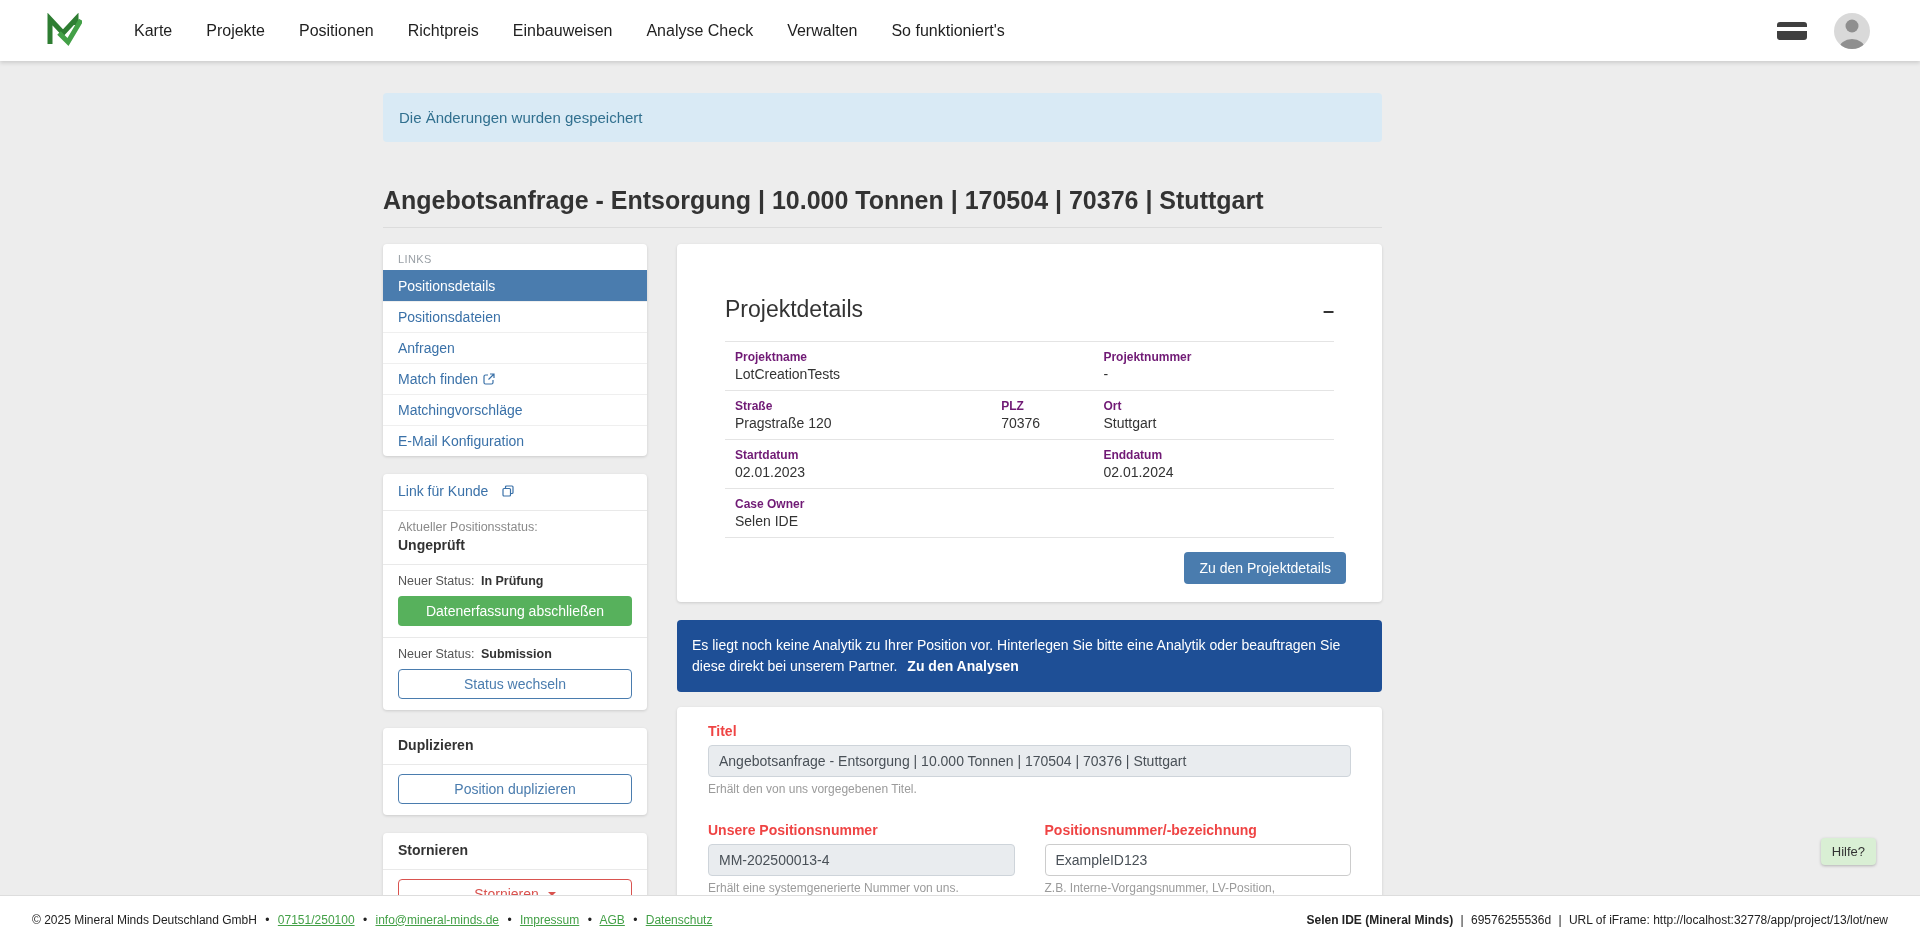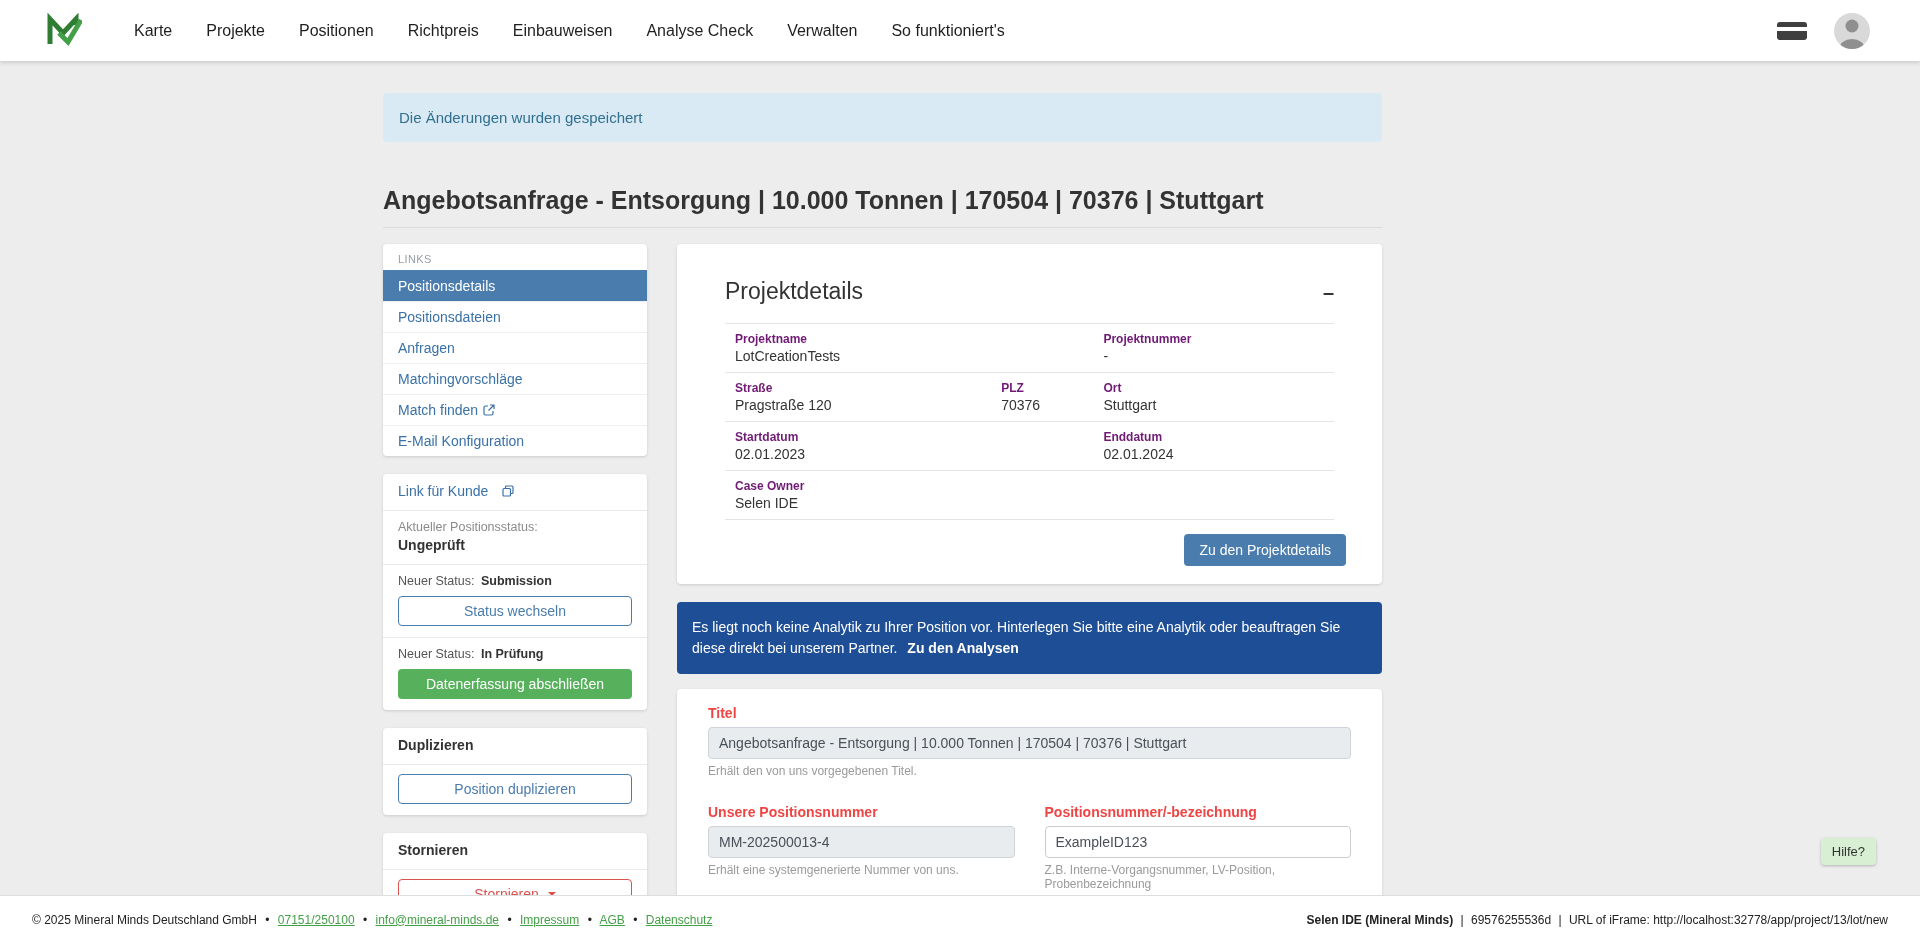--- a/index.html
+++ b/index.html
@@ -81,21 +81,21 @@
     cursor:pointer; text-align:center; background:none;
   }
   .btn-success { background:var(--success, #57b15c); color:#fff; }
   .btn-outline-primary { border-color:var(--primary, #4a7cae); color:var(--primary, #4a7cae); background:#fff; }
   .btn-outline-danger { border-color:var(--danger, #d9534f); color:var(--danger, #d9534f); background:#fff; }
   .btn-primary { display:inline-block; width:auto; background:var(--primary, #4a7cae); color:#fff; padding:7px 14px; }
   .caret { display:inline-block; width:0; height:0; border:4px solid transparent; border-top-color:currentColor; margin-left:5px; vertical-align:-1px; }
 
   
   .pd-card { padding-bottom:18px; }
-  .pd-header { display:flex; justify-content:space-between; align-items:center; padding:34px 48px 18px; }
+  .pd-header { display:flex; justify-content:space-between; align-items:center; padding:52px 48px 18px; }
   .pd-header h2 { font-size:23px; font-weight:400; color:#333; }
   .collapse-btn { background:none; border:none; font-size:20px; font-weight:700; color:#333; cursor:pointer; line-height:1; }
   .pd-table { margin:0 48px; border-bottom:1px solid #e4e4e4; }
   .prow { display:flex; border-top:1px solid #e4e4e4; padding:8px 0; }
   .pcell { padding:0 10px; }
   .w1 { width:43.7%; } .w2 { width:16.8%; } .w3 { width:39.5%; } .w12 { width:60.5%; } .w123 { width:100%; }
   .lbl { font-weight:700; font-size:12px; color:#701a75; }
   .val { font-size:14px; color:#333; margin-top:2px; }
   .pd-footer { padding:14px 36px 0; text-align:right; }
 
@@ -192,58 +192,58 @@
 
     <div class="layout">
 
       <aside class="sidebar">
 
         <div class="card">
           <div class="links-header">LINKS</div>
           <a class="side-item active">Positionsdetails</a>
           <a class="side-item">Positionsdateien</a>
           <a class="side-item">Anfragen</a>
-          <a class="side-item">Matchingvorschläge</a>
           <a class="side-item">
             <span>Match finden</span>
             <svg width="12" height="12" viewBox="0 0 12 12">
               <path d="M5 2 H2.5 A1.5 1.5 0 0 0 1 3.5 v6 A1.5 1.5 0 0 0 2.5 11 h6 A1.5 1.5 0 0 0 10 9.5 V7" fill="none" stroke="currentColor" stroke-width="1.2"></path>
               <path d="M7 1 h4 v4 M11 1 L5.5 6.5" fill="none" stroke="currentColor" stroke-width="1.2"></path>
             </svg>
           </a>
+          <a class="side-item">Matchingvorschläge</a>
           <a class="side-item">E-Mail Konfiguration</a>
         </div>
 
         <div class="card">
           <div class="sec">
             <a class="cust-link">
               <span>Link für Kunde</span>
               <svg width="12" height="12" viewBox="0 0 12 12">
                 <rect x="1" y="3.5" width="7.5" height="7.5" rx="1" fill="none" stroke="currentColor" stroke-width="1.2"></rect>
                 <path d="M3.5 3.5 V2 a1 1 0 0 1 1 -1 H10 a1 1 0 0 1 1 1 v5.5 a1 1 0 0 1 -1 1 H8.5" fill="none" stroke="currentColor" stroke-width="1.2"></path>
               </svg>
             </a>
           </div>
           <div class="sec">
             <div class="muted">Aktueller Positionsstatus:</div>
             <div class="boldval">Ungeprüft</div>
           </div>
           <div class="sec">
             <div class="status-line">
               <span>Neuer Status:</span>
-              <span class="bold-sm">Submission</span>
-            </div>
-            <button class="btn btn-outline-primary">Status wechseln</button>
+              <span class="bold-sm">In Prüfung</span>
+            </div>
+            <button class="btn btn-success">Datenerfassung abschließen</button>
           </div>
           <div class="sec">
             <div class="status-line">
               <span>Neuer Status:</span>
-              <span class="bold-sm">In Prüfung</span>
-            </div>
-            <button class="btn btn-success">Datenerfassung abschließen</button>
+              <span class="bold-sm">Submission</span>
+            </div>
+            <button class="btn btn-outline-primary">Status wechseln</button>
           </div>
         </div>
 
         <div class="card">
           <div class="sec head-bold">Duplizieren</div>
           <div class="sec">
             <button class="btn btn-outline-primary">Position duplizieren</button>
           </div>
         </div>
 

